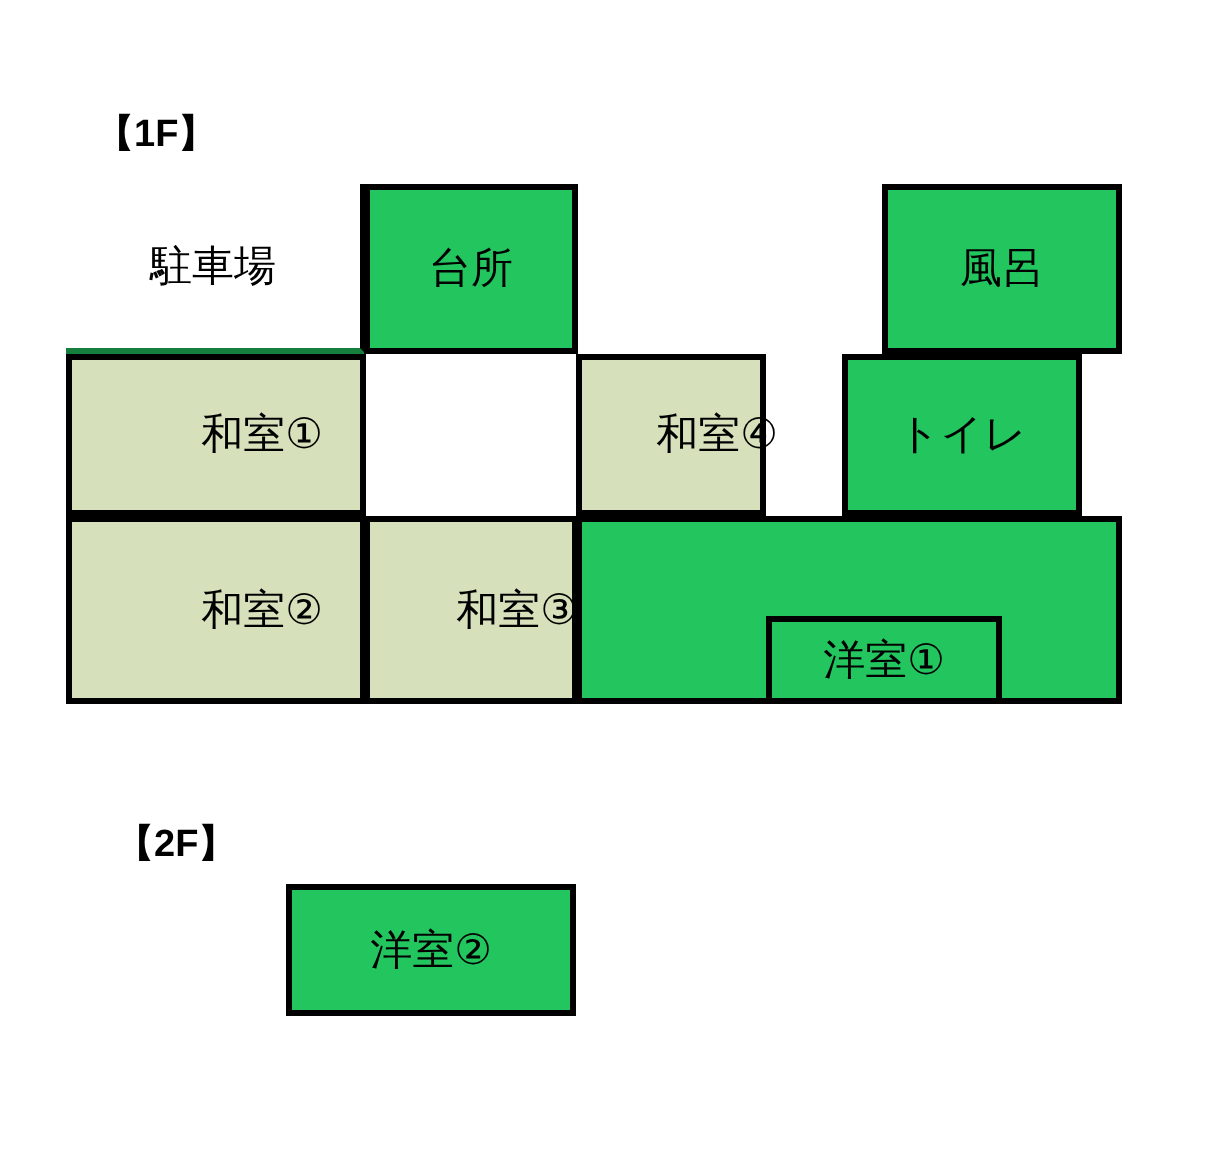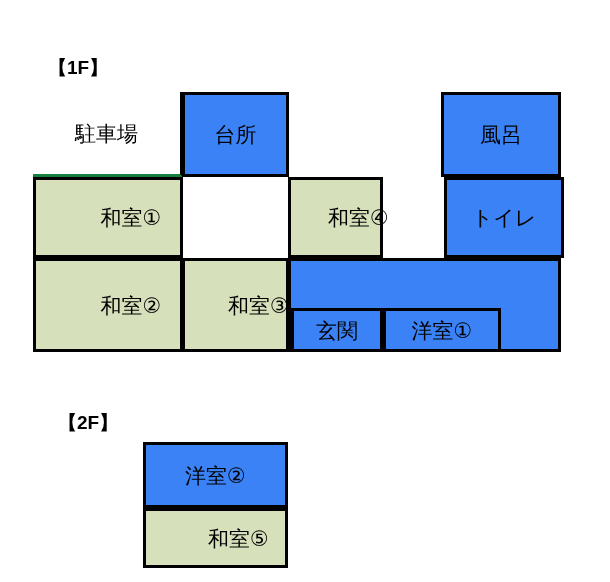--- a/index.html
+++ b/index.html
@@ -31,21 +31,21 @@
   .room {
     position: absolute;
     box-sizing: border-box;
     display: flex;
     align-items: center;
     justify-content: center;
     font-size: 21px;
     line-height: 1;
     white-space: nowrap;
     color: #000000;
-    background: #3b82f6;
+    background: #22c55e;
   }
   .room.green { background: #d6e0ba; padding-left: 46px; }
   .room.plain { background: transparent; }
   .bd-all    { border: 3px solid #000000; }
   .bd-r { border-right: 3px solid #000000; }
   .bd-b { border-bottom: 3px solid #15803d; }
   .room .label { pointer-events: none; }
 </style>
 </head>
 <body>
@@ -68,47 +68,41 @@
 
   <div class="room green bd-all" style="left:33px; top:177px; width:150px; height:81px;">
     <span class="label">和室①</span>
   </div>
 
 
   <div class="room green bd-all" style="left:288px; top:177px; width:95px; height:81px;">
     <span class="label">和室④</span>
   </div>
 
-  <div class="room bd-all" style="left:444px; top:177px; width:120px; height:81px;">
+  <div class="room bd-all" style="left:421px; top:177px; width:120px; height:81px;">
     <span class="label">トイレ</span>
   </div>
 
   <div class="room green bd-all" style="left:33px; top:258px; width:150px; height:94px;">
     <span class="label">和室②</span>
   </div>
 
   <div class="room green bd-all" style="left:182px; top:258px; width:107px; height:94px;align-items:center;">
     <span class="label">和室③</span>
   </div>
 
   <div class="room bd-all" style="left:288px; top:258px; width:273px; height:94px;">
     <span class="label"></span>
   </div>
 
-  <div class="room bd-all" style="left:291px; top:308px; width:92px; height:44px;">
-    <span class="label">玄関</span>
-  </div>
 
   <div class="room bd-all" style="left:383px; top:308px; width:118px; height:44px;">
     <span class="label">洋室①</span>
   </div>
 
   <div class="floor-label" style="left:58px; top:409px;">【2F】</div>
 
   <div class="room bd-all" style="left:143px; top:442px; width:145px; height:66px;">
     <span class="label">洋室②</span>
   </div>
 
-  <div class="room green bd-all" style="left:143px; top:508px; width:145px; height:60px;">
-    <span class="label">和室⑤</span>
-  </div>
 
 </div>
 
 </body></html>

